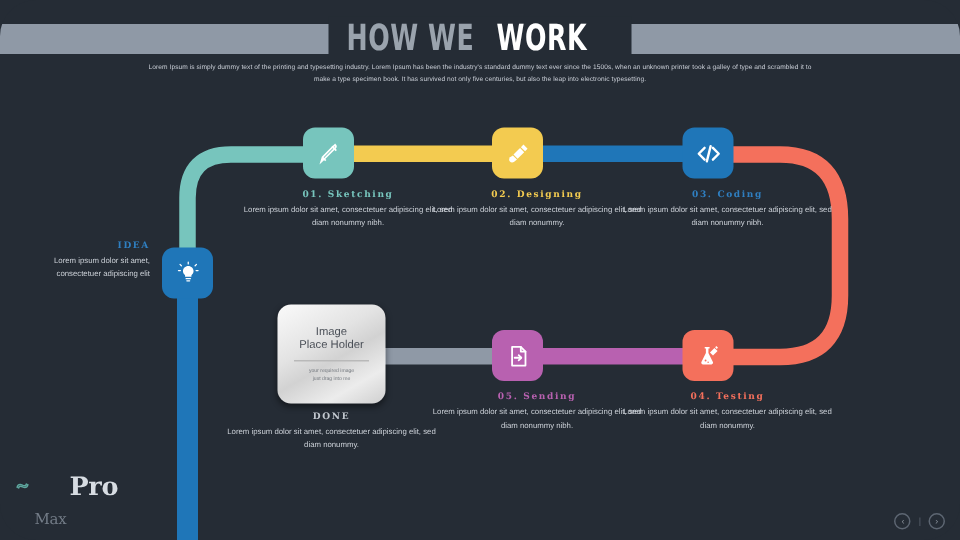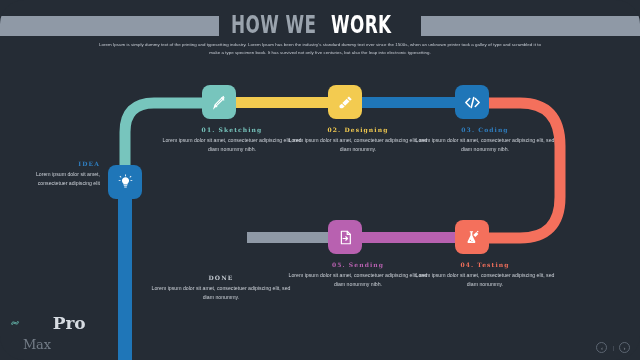--- a/index.html
+++ b/index.html
@@ -121,21 +121,21 @@
   #img-ph .ph-l1 { font-size: 7.5px; color: #4a4f57; line-height: 1.15; }
   #img-ph .ph-l2 { font-size: 7.5px; color: #4a4f57; line-height: 1.15; }
   #img-ph .ph-rule { width: 50px; height: 1px; background: #b9b9b9; margin: 5px 0 4px 0; }
   #img-ph .ph-l3 { font-size: 3.4px; color: #74797f; line-height: 1.5; text-align: center; }
 
   
   #logo {
     position: absolute; left: 10px; bottom: 8px;
     display: flex; align-items: center; gap: 3px; z-index: 5;
   }
-  #logo .lg-max { font-size: 13px; color: #737c87; letter-spacing: -.2px;
+  #logo .lg-max { font-size: 10px; color: #737c87; letter-spacing: -.2px;
     font-family: "DejaVu Serif","Liberation Serif",serif; margin-top: 44px; }
   #logo .lg-pro { font-size: 17px; color: #d7dce2; font-weight: 700; letter-spacing: -.2px;
     font-family: "DejaVu Serif","Liberation Serif",serif; margin-left: -1px; }
 
   #nav {
     position: absolute; right: 10px; bottom: 7px;
     display: flex; align-items: center; gap: 5px; z-index: 5;
   }
   .nav-btn {
     width: 11px; height: 11px; border-radius: 50%;
@@ -262,20 +262,27 @@
         <line x1="8.6" y1="13.4" x2="14.6" y2="13.4"></line>
         <polyline points="12.4,11 14.9,13.4 12.4,15.8"></polyline>
       </svg>
     </span>
   </div>
   <div class="step" style="left:288px; top:261px;">
     <div class="step-title" style="color:#b861b0;">05.  Sending</div>
     <div class="step-body">Lorem ipsum dolor sit amet, consectetuer adipiscing elit, sed diam nonummy nibh.</div>
   </div>
 
+  <div id="img-ph">
+    <div class="ph-l1">Image</div>
+    <div class="ph-l2">Place Holder</div>
+    <div class="ph-rule"></div>
+    <div class="ph-l3">your required image</div>
+    <div class="ph-l3">just drag into me</div>
+  </div>
   <div class="step" style="left:151px; top:274px;">
     <div class="step-title" style="color:#c3c9d0;">DONE</div>
     <div class="step-body">Lorem ipsum dolor sit amet, consectetuer adipiscing elit, sed diam nonummy.</div>
   </div>
 
   <div id="logo">
     <span>
       <svg width="10" height="10" viewBox="0 0 24 24" fill="none" stroke="#5fa9a0" stroke-width="2.4" stroke-linecap="round">
         <path d="M3.5 14.5c0-3 2.2-5 4.8-5 2.7 0 4.3 2.2 6.6 2.2 2 0 3.2-1.2 3.2-2.9"></path>
         <path d="M20.5 9.5c0 3-2.2 5-4.8 5-2.7 0-4.3-2.2-6.6-2.2-2 0-3.2 1.2-3.2 2.9"></path>

